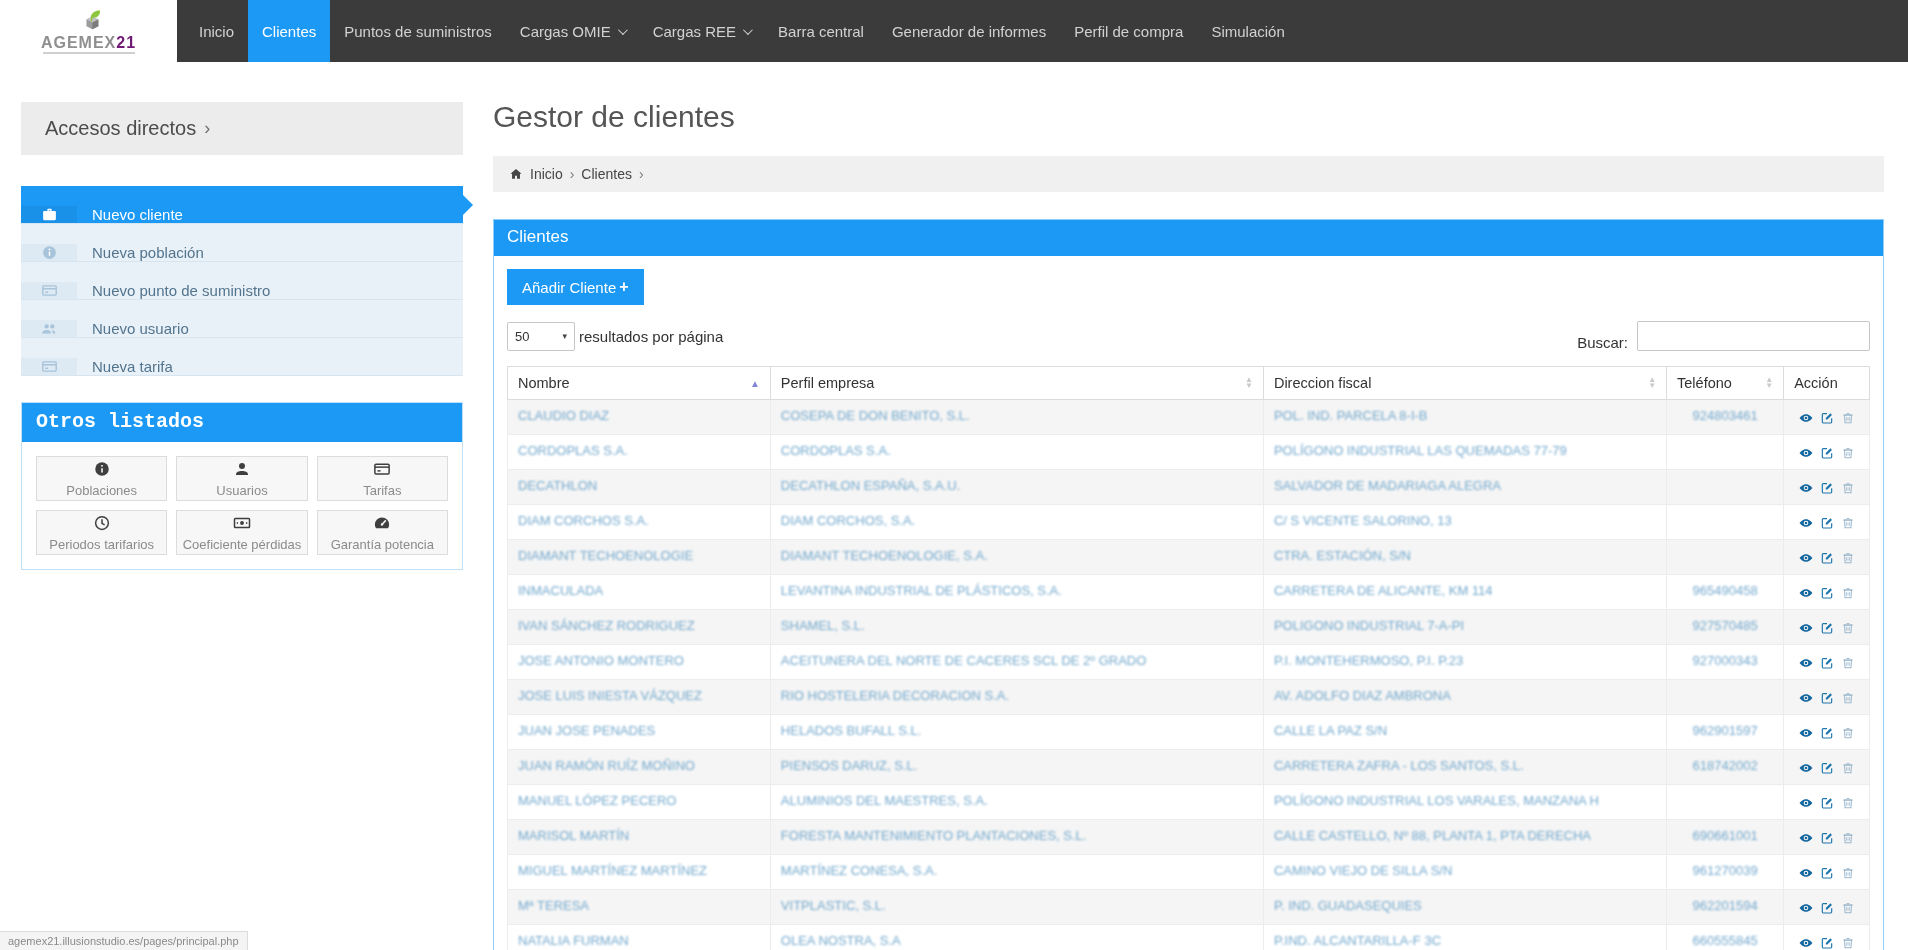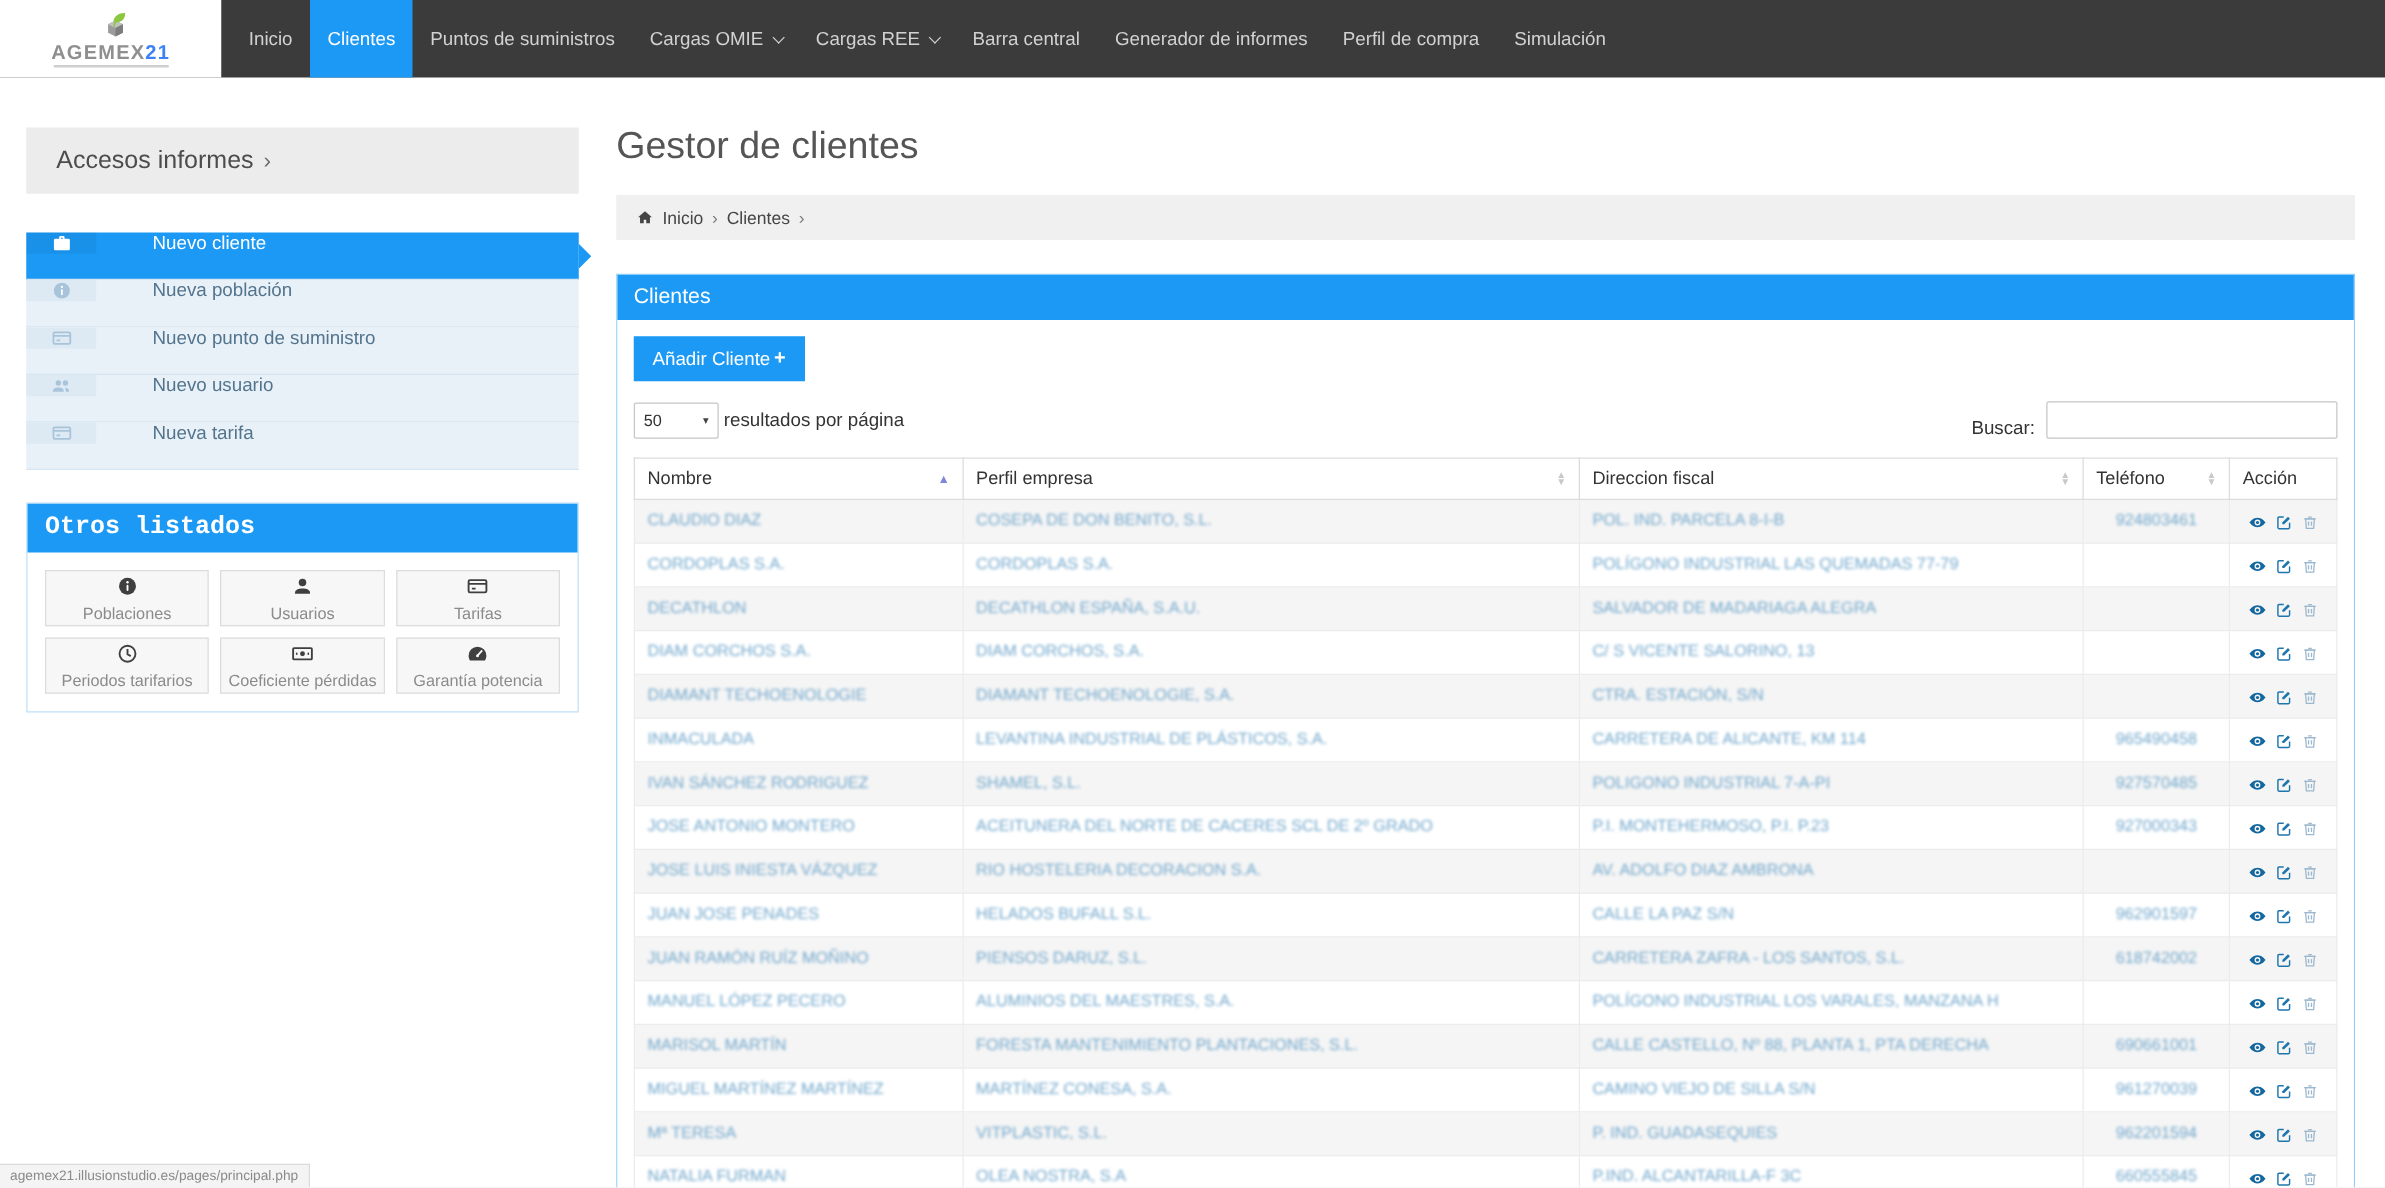--- a/index.html
+++ b/index.html
@@ -5,37 +5,37 @@
   * { margin:0; padding:0; box-sizing:border-box; }
   html,body { background:#e9e9e9; }
   body { font-family:"Liberation Sans","DejaVu Sans",sans-serif; }
   #app { position:relative; width:1908px; height:950px; background:#fff; overflow:hidden; }
 
   
   .topbar { display:flex; height:62px; background:#3b3b3b; }
   .logo { width:177px; height:62px; background:#fff; display:flex; flex-direction:column; align-items:center; justify-content:center; cursor:pointer; }
   .logo-mark svg { width:34px; height:26px; display:block; }
   .logo-text { font-size:16px; letter-spacing:1px; color:#8f8f8f; font-weight:bold; line-height:15px; }
-  .logo-text .green { color:#3b82f6; }
+  .logo-text .green { color:#701a75; }
   .logo-tagline { margin-top:2px; width:92px; height:2px; background:#cfcfcf; }
   .nav { display:flex; margin-left:8px; }
   .nav-item { display:flex; align-items:center; gap:7px; padding:0 14px; color:#d2d2d2; font-size:15px; cursor:pointer; text-decoration:none; }
   .nav-item.active { background:#1b99f5; color:#fff; }
   .chev-down { width:7px; height:7px; border-right:1.6px solid currentColor; border-bottom:1.6px solid currentColor; transform:rotate(45deg) translateY(-2px); display:inline-block; }
 
   
   .content { display:flex; align-items:flex-start; }
   .sidebar { width:463px; flex:0 0 463px; padding:40px 0 0 21px; }
   .main { flex:1; padding:0 24px 0 30px; min-width:0; }
 
   
   .shortcuts { width:442px; height:53px; background:#ececec; display:flex; align-items:center; gap:8px; padding-left:24px; font-size:20px; color:#4c4c4c; cursor:pointer; margin-bottom:31px; }
   .shortcuts .chev { font-size:18px; color:#6e6e6e; }
   .menu { width:442px; margin-bottom:26px; }
-  .menu-item { display:flex; align-items:flex-start; height:38px; background:#e9f1f8; border-bottom:1px solid #d7e5f0; cursor:pointer; position:relative;gap:30px; }
+  .menu-item { display:flex; align-items:flex-end; height:38px; background:#e9f1f8; border-bottom:1px solid #d7e5f0; cursor:pointer; position:relative; }
   .menu-item .micon { width:56px; background:#dde9f3; color:#a8c4da; display:flex; align-items:center; justify-content:center; }
   .menu-item .micon svg { width:17px; height:17px; }
   .menu-item .mlabel { display:flex; align-items:center; padding-left:15px; font-size:15px; color:#53748d; }
   .menu-item.active { background:#1b99f5; }
   .menu-item.active .micon { background:rgba(0,0,0,0.05); color:#fff; }
   .menu-item.active .mlabel { color:#fff; }
   .menu-item.active::after { content:""; position:absolute; right:-10px; top:50%; transform:translateY(-50%); border:10px solid transparent; border-left:10px solid #1b99f5; border-right:0; }
 
   .panel-other { width:442px; border:1px solid #bfe0f7; background:#fff; }
   .panel-other-head { background:#1b99f5; color:#fff; font-size:20px; font-weight:bold; padding:7px 14px 9px;font-family:Liberation Mono, monospace; }
@@ -136,21 +136,21 @@
         <a class="nav-item">
           <span>Simulación</span>
         </a>
       </nav>
   </header>
 
   <div class="content">
 
     <aside class="sidebar">
       <div class="shortcuts">
-        <span>Accesos informes</span>
+        <span>Accesos directos</span>
         <span class="chev">›</span>
       </div>
       <div class="menu" id="side-menu">
           <div class="menu-item active">
             <span class="micon">
               <svg viewBox="0 0 24 24">
                 <path fill="currentColor" d="M10 4h4a1 1 0 0 1 1 1v2h4.5A1.5 1.5 0 0 1 21 8.5v10a1.5 1.5 0 0 1-1.5 1.5h-15A1.5 1.5 0 0 1 3 18.5v-10A1.5 1.5 0 0 1 4.5 7H9V5a1 1 0 0 1 1-1zm1 3h2V6h-2v1z"></path>
               </svg>
             </span>
             <span class="mlabel">Nuevo cliente</span>

